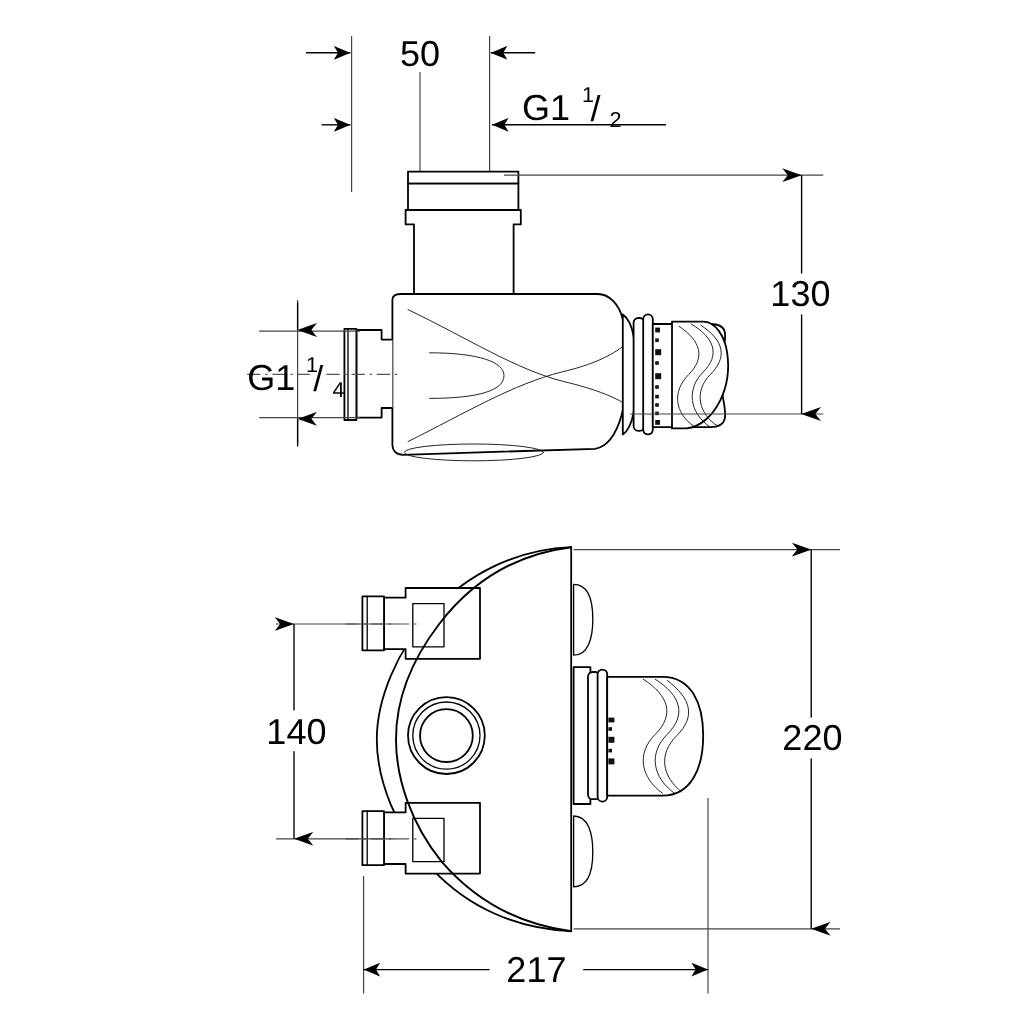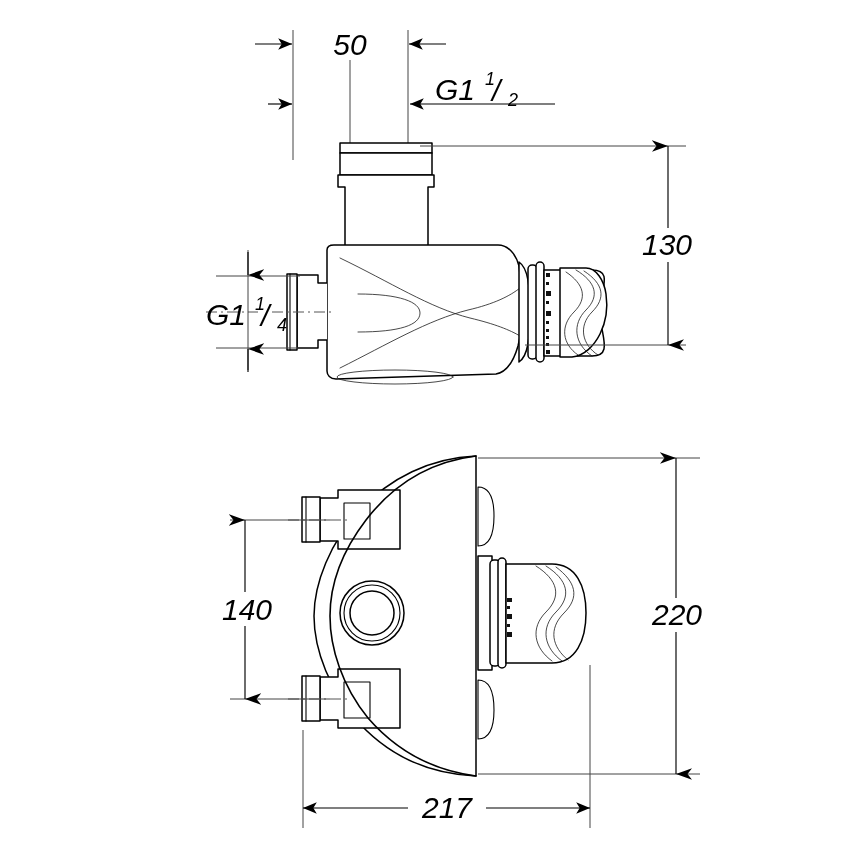--- a/index.html
+++ b/index.html
@@ -11,21 +11,20 @@
     width: 850px;
     height: 850px;
     font-family: "Liberation Sans", sans-serif;
     overflow: hidden;
   }
   #drawing-root {
     position: relative;
     width: 761px;
     height: 850px;
     background: #ffffff;
-    font-style: italic;
   }
   svg.sheet {
     display: block;
     width: 850px;
     height: 850px;
   }
   .dim-text {
     font-family: "Liberation Sans", sans-serif;
     font-size: 30px;
     fill: #000000;

